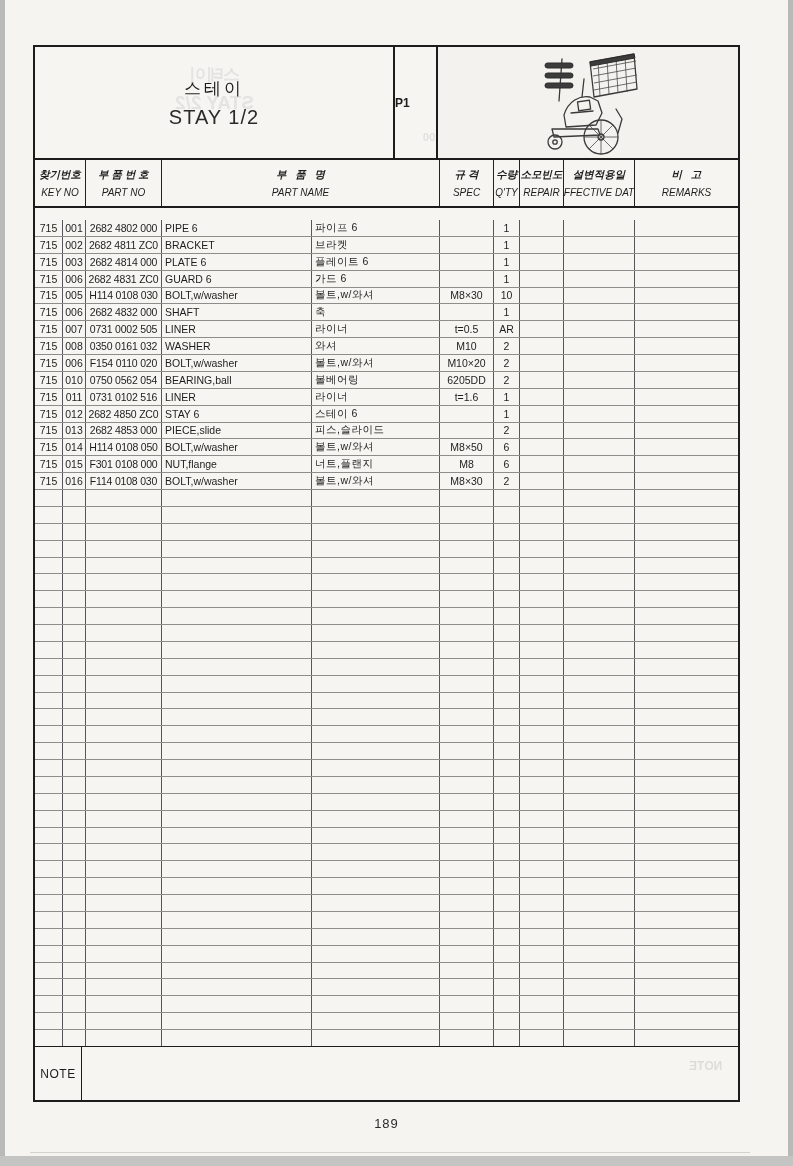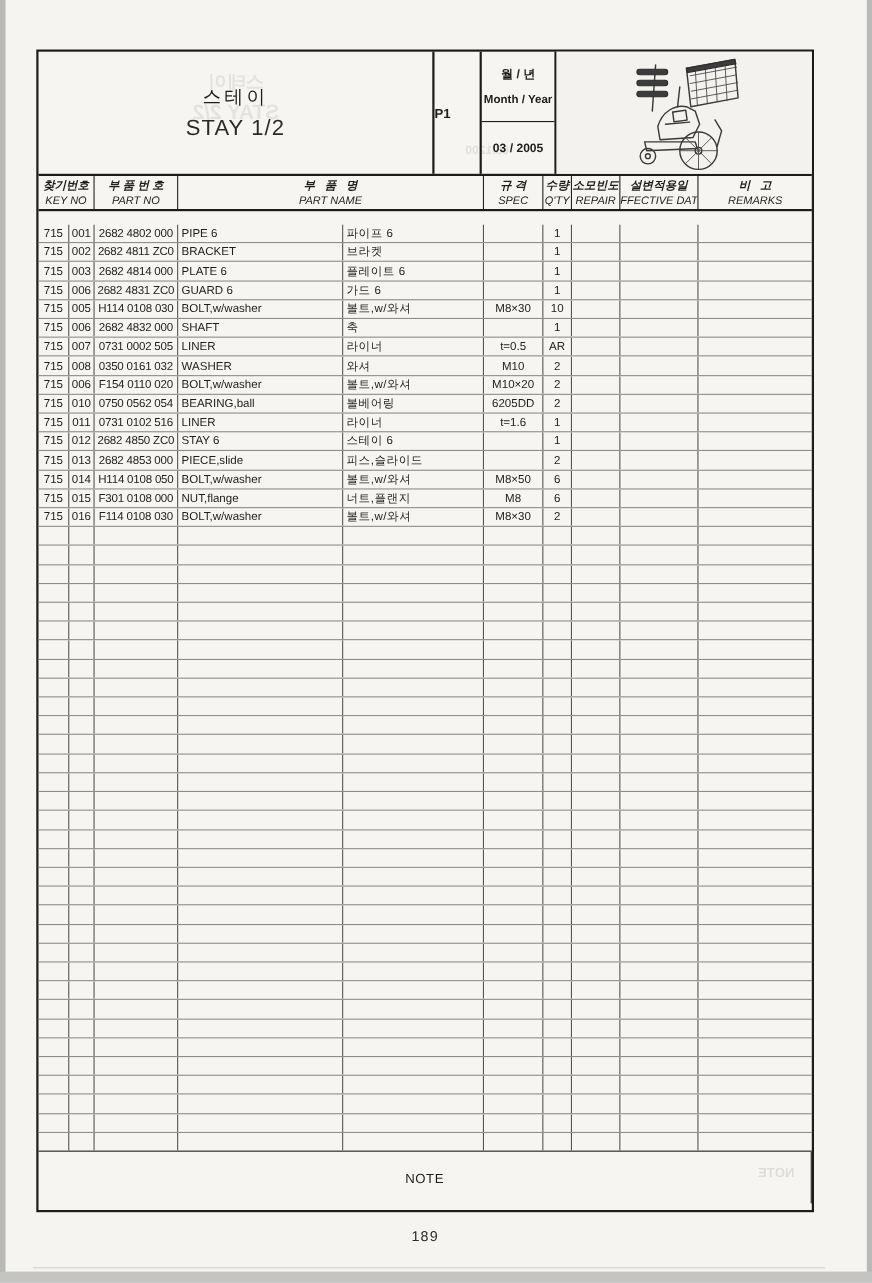--- a/index.html
+++ b/index.html
@@ -37,21 +37,21 @@
   .title-en { font-size:20px; letter-spacing:1px; color:#2a2a2a; }
   .p1-box { flex:0 0 43px; display:flex; align-items:center; justify-content:flex-start; font-size:12px; font-weight:bold; }
   .month-box { flex:0 0 68px; display:flex; flex-direction:column; font-weight:bold; text-align:center; }
   .month-top { flex:1.1; display:flex; flex-direction:column; justify-content:space-evenly; border-bottom:1.5px solid #1c1c1c; padding:3px 0; }
   .month-kr { font-size:11px; }
   .month-en { font-size:10.5px; }
   .month-date { flex:0.9; display:flex; align-items:center; justify-content:center; font-size:11px; }
   .img-box { flex:1; display:flex; align-items:center; justify-content:center; background:#f3f2ee; }
 
   
-  .colhdr { display:flex; height:32px; border-bottom:2px solid #1c1c1c; font-style:italic; }
+  .colhdr { display:flex; height:48px; border-bottom:2px solid #1c1c1c; font-style:italic; }
   .colhdr > div {
     border-right:1.5px solid #222; display:flex; flex-direction:column;
     align-items:center; justify-content:space-evenly; padding:2px 0;
     overflow:hidden; white-space:pre;
   }
   .colhdr > div:last-child { border-right:none; }
   .ch-kr { font-size:10.5px; font-weight:bold; }
   .ch-en { font-size:10px; }
 
   .w-key { flex:0 0 51px; } .w-pno { flex:0 0 76px; } .w-name { flex:0 0 278px; }
@@ -72,21 +72,21 @@
   .c-pno { flex:0 0 76px; justify-content:center; letter-spacing:-0.2px; }
   .c-nameen { flex:0 0 150px; padding-left:3px; }
   .c-namekr { flex:0 0 128px; padding-left:3px; font-size:10px; letter-spacing:0.5px; }
   .c-spec { flex:0 0 54px; justify-content:center; }
   .c-qty { flex:0 0 26px; justify-content:center; }
   .c-rep { flex:0 0 44px; }
   .c-eff { flex:0 0 71px; }
   .c-rem { flex:1; }
 
   
-  .note { height:54px; border-top:1px solid #1c1c1c; display:flex; position:relative;flex-direction:column; }
+  .note { height:54px; border-top:1px solid #1c1c1c; display:flex; position:relative; }
   .note-label { flex:0 0 47px; border-right:1.5px solid #1c1c1c; display:flex; align-items:center; justify-content:center; font-size:12px; letter-spacing:0.5px; }
   .note-body { flex:1; }
 
   .page-no { position:absolute; left:33px; top:1116px; width:707px; text-align:center; font-size:13px; color:#2a2a2a; letter-spacing:1px; }
 
   
   .ghost { position:absolute; transform:scaleX(-1); color:rgba(70,70,95,0.10); font-weight:bold; pointer-events:none; }
   .ghost-title { left:140px; top:14px; text-align:center; line-height:1.6; font-size:17px; }
   .ghost-title .g2 { font-size:19px; }
   .ghost-code { left:388px; top:84px; font-size:11px; color:rgba(70,70,95,0.12); }
@@ -110,27 +110,20 @@
       <div class="ghost ghost-title">
         <div class="g1">스테이</div>
         <div class="g2">STAY 2/2</div>
       </div>
       <div class="ghost ghost-code">65/1200</div>
       <span class="title-kr">스테이</span>
       <span class="title-en">STAY 1/2</span>
     </div>
     <div class="p1-box">
       <span>P1</span>
-    </div>
-    <div class="month-box">
-      <div class="month-top">
-        <span class="month-kr">월 / 년</span>
-        <span class="month-en">Month / Year</span>
-      </div>
-      <div class="month-date">03 / 2005</div>
     </div>
     <div class="img-box">
       <svg width="101" height="108" viewBox="0 0 101 108">
 
         <polygon class="ln" points="52,13 96,5 99,40 56,48" fill="#e9e8e3"></polygon>
         <g class="thin">
           <line x1="55" y1="20" x2="98" y2="12"></line>
             <line x1="55" y1="27" x2="98" y2="19"></line>
           <line x1="56" y1="34" x2="99" y2="26"></line>
             <line x1="56" y1="41" x2="99" y2="33"></line>

